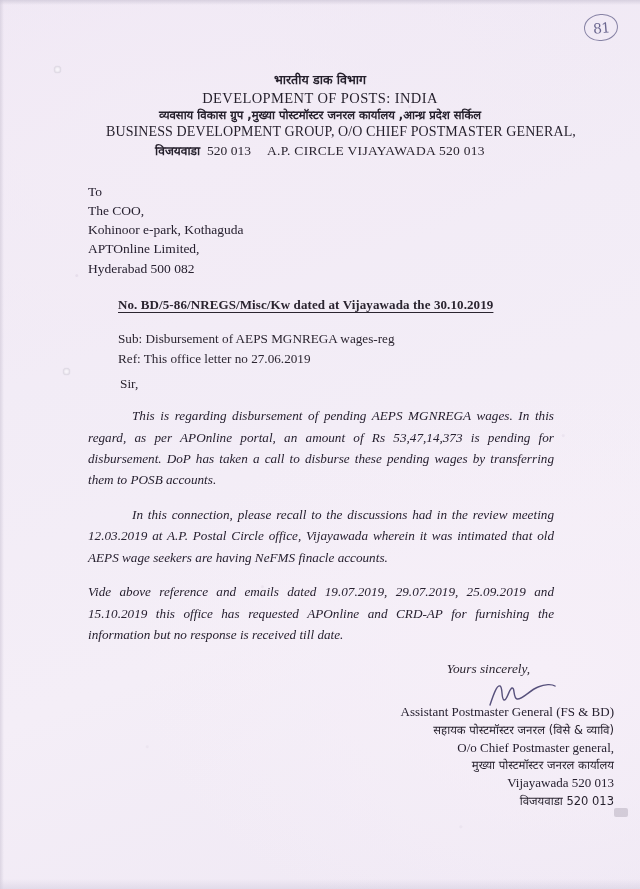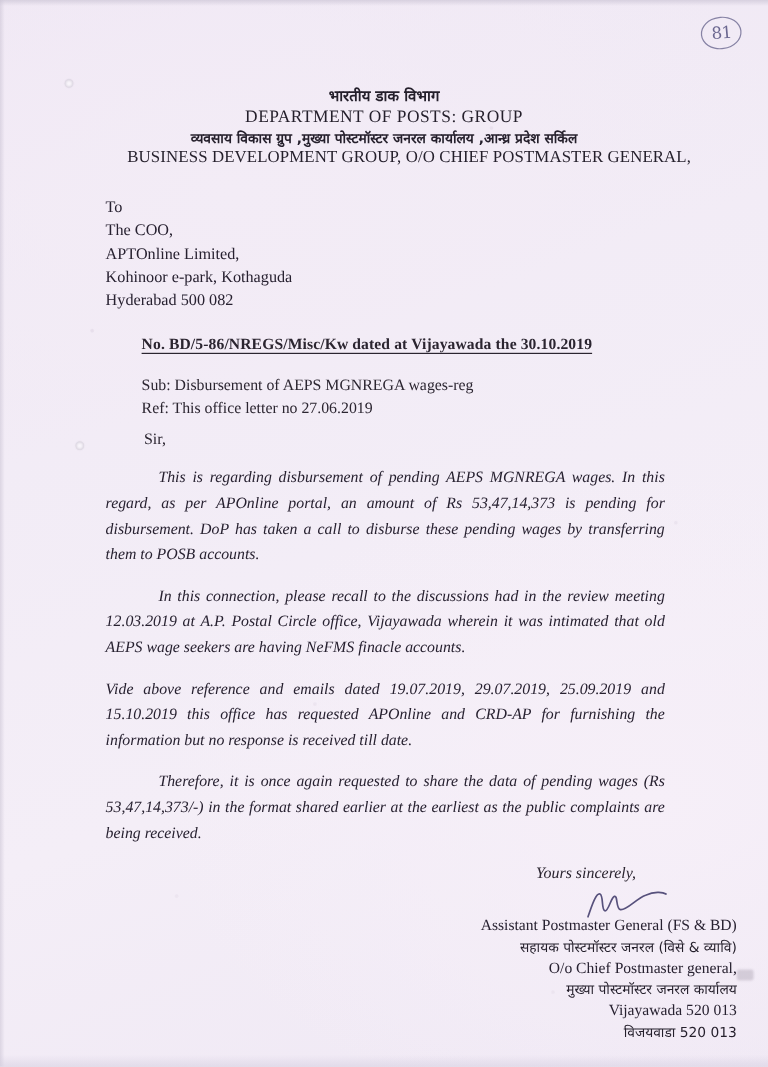--- a/index.html
+++ b/index.html
@@ -254,47 +254,51 @@
 
   <div class="page-stamp">
     <div class="ring"></div>
     <div class="num">81</div>
   </div>
 
   <div class="content">
 
     <div class="letterhead">
       <div class="dev-line">भारतीय डाक विभाग</div>
-      <div class="eng-line">DEPARTMENT OF POSTS: GROUP</div>
+      <div class="eng-line">DEVELOPMENT OF POSTS: INDIA</div>
       <div class="dev-line small">व्यवसाय विकास ग्रुप ,मुख्या पोस्टमॉस्टर जनरल कार्यालय ,आन्ध्र प्रदेश सर्किल</div>
       <div class="eng-line wide">BUSINESS DEVELOPMENT GROUP, O/O CHIEF POSTMASTER GENERAL,</div>
+      <div class="addr-row">
+        <span class="dev-line">विजयवाडा</span>
+        <span class="pin">520 013</span>
+        <span class="eng-circle">A.P. CIRCLE  VIJAYAWADA  520 013</span>
+      </div>
     </div>
 
     <div class="addressee">
       <div>To</div>
       <div>The COO,</div>
+      <div>Kohinoor e-park, Kothaguda</div>
       <div>APTOnline Limited,</div>
-      <div>Kohinoor e-park, Kothaguda</div>
       <div>Hyderabad 500 082</div>
     </div>
 
     <div class="refno">No. BD/5-86/NREGS/Misc/Kw  dated at Vijayawada the 30.10.2019</div>
 
     <div class="subject-block">
       <div>Sub: Disbursement of AEPS MGNREGA wages-reg</div>
       <div>Ref: This office letter no 27.06.2019</div>
     </div>
 
     <div class="salutation">Sir,</div>
 
     <div class="body">
       <p class="para indent">This is regarding disbursement of pending AEPS MGNREGA wages. In this regard, as per APOnline portal, an amount of Rs 53,47,14,373 is pending for disbursement. DoP has taken a call to disburse these pending wages by transferring them to POSB accounts.</p>
       <p class="para indent">In this connection, please recall to the discussions had in the review meeting 12.03.2019 at A.P. Postal Circle office, Vijayawada wherein it was intimated that old AEPS wage seekers are having NeFMS finacle accounts.</p>
       <p class="para">Vide above reference and emails dated 19.07.2019, 29.07.2019, 25.09.2019 and 15.10.2019 this office has requested APOnline and CRD-AP for furnishing the information but no response is received till date.</p>
-      <p class="para indent">Therefore, it is once again requested to share the data of pending wages (Rs 53,47,14,373/-) in the format shared earlier at the earliest as the public complaints are being received.</p>
 
       <div class="closing">Yours sincerely,</div>
     </div>
 
     <div class="sigblock">
       <svg class="signature-mark" viewBox="0 0 70 30">
         <path d="M4 26 C 8 14, 11 6, 14 7 C 17 8, 15 20, 18 21 C 21 22, 23 10, 26 9
                  C 29 8, 27 19, 31 20 C 36 21, 44 11, 52 8 C 59 5, 66 5, 69 7" fill="none" stroke="#3b3566" stroke-width="1.4" stroke-linecap="round" opacity="0.85"></path>
       </svg>
       <div class="ln">Assistant Postmaster General (FS &amp; BD)</div>

